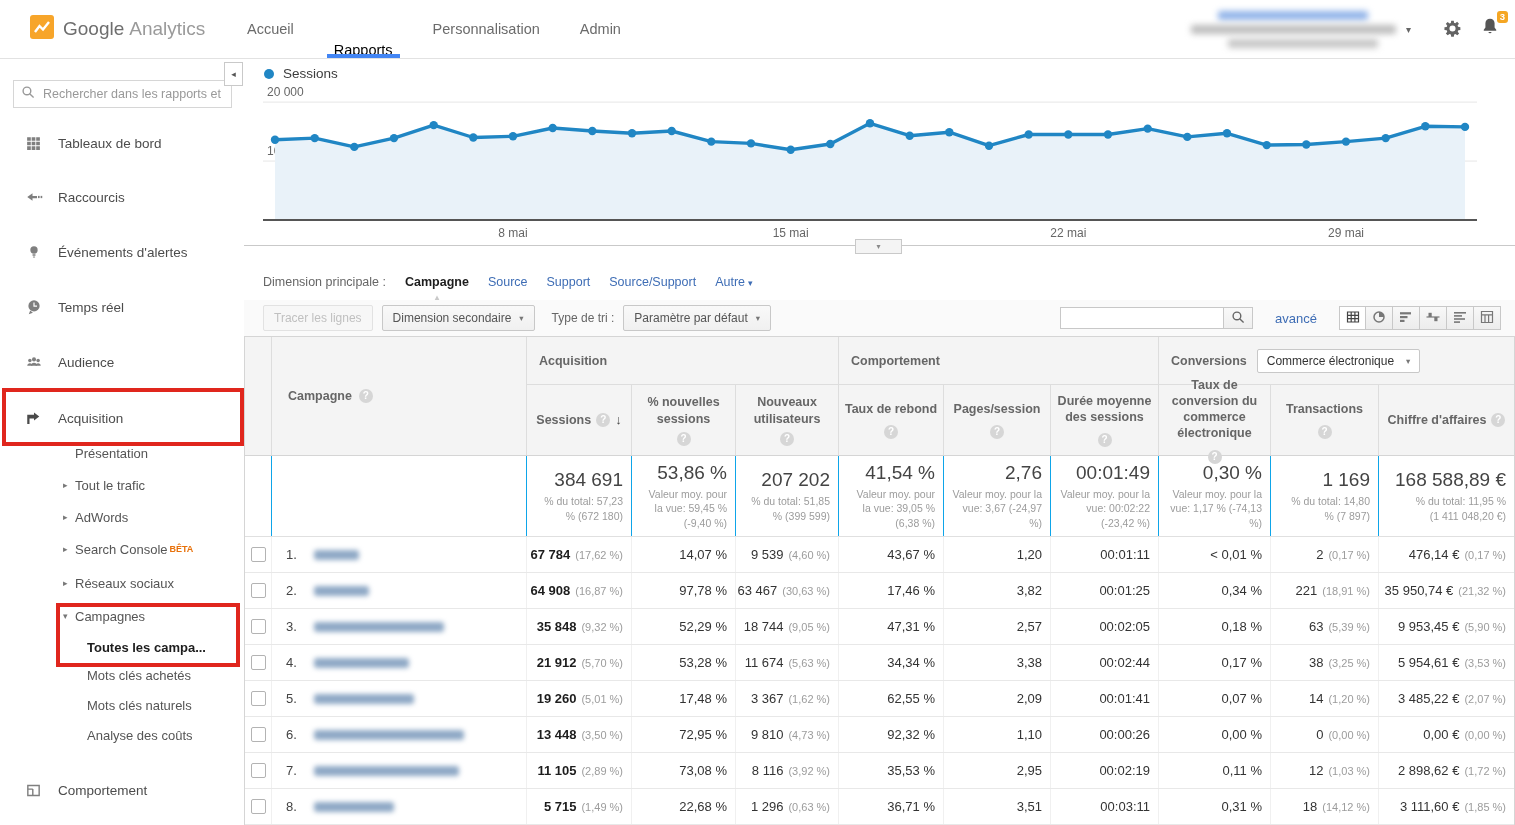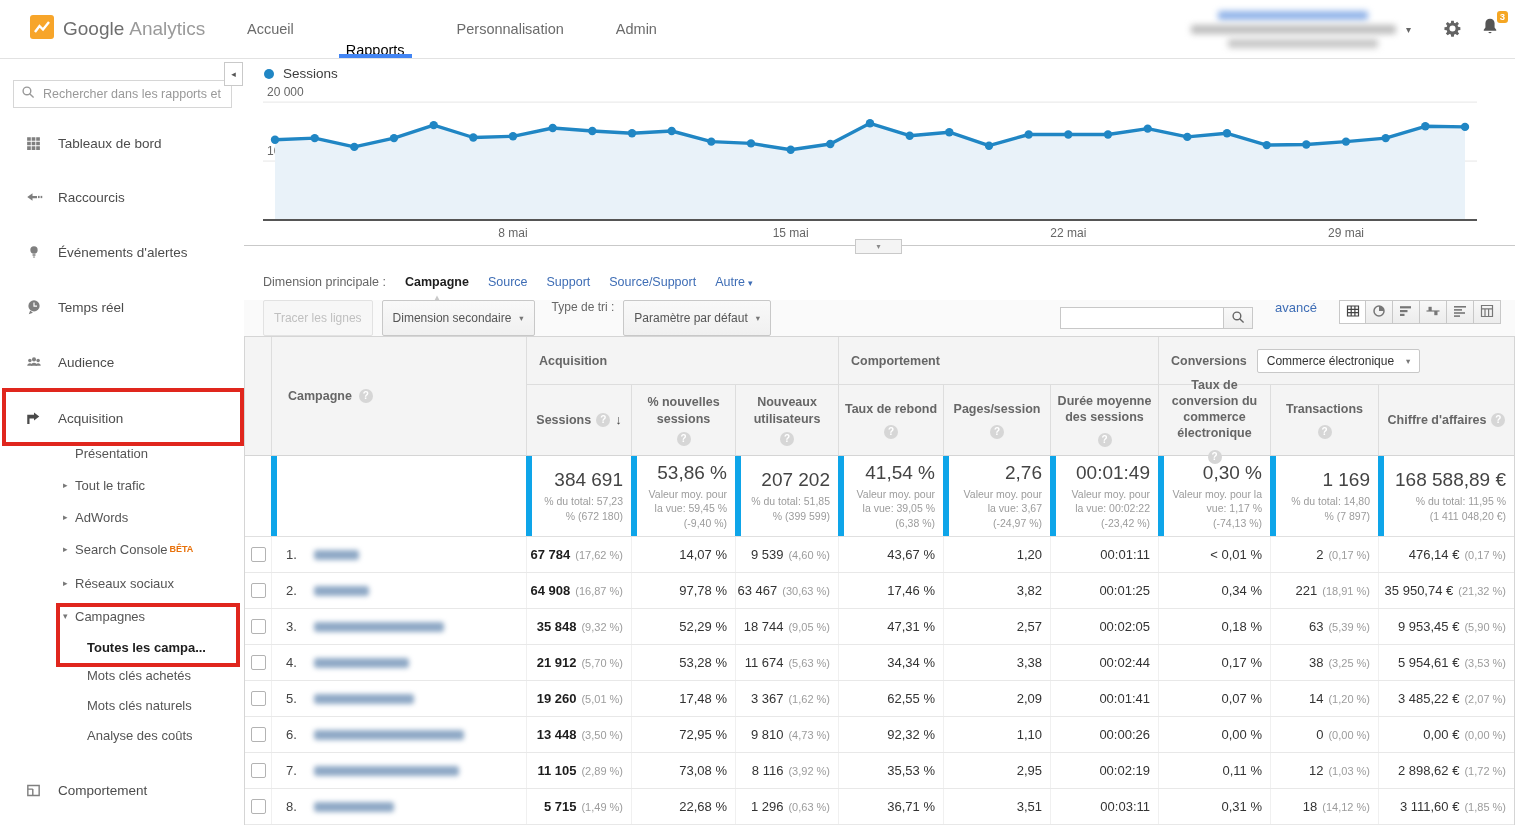--- a/index.html
+++ b/index.html
@@ -4,21 +4,21 @@
 <style>
   html,body{margin:0;padding:0;}
   body{width:1515px;height:825px;position:relative;overflow:hidden;background:#fff;
        font-family:"Liberation Sans",sans-serif;-webkit-font-smoothing:antialiased;}
 
   
   #topbar{position:absolute;top:0;left:0;width:100%;height:58px;background:#fff;border-bottom:1px solid #e2e2e2;z-index:4;}
   .brand{position:absolute;left:30px;top:15px;display:flex;align-items:center;gap:9px;cursor:pointer;}
   .brand-g{font-size:19px;color:#6e6e6e;}
   .brand-a{font-size:19px;color:#9a9a9a;margin-left:-4px;}
-  #topnav{position:absolute;left:247px;top:0;height:58px;display:flex;gap:52px;}
+  #topnav{position:absolute;left:247px;top:0;height:58px;display:flex;gap:40px;}
   .nav-item{display:flex;align-items:center;height:100%;font-size:14.5px;color:#6b6b6b;cursor:pointer;position:relative;}
   .nav-item.active{color:#000000;align-items:flex-end;}
   .nav-underline{position:absolute;bottom:0;left:-7px;right:-7px;height:4px;background:#4285f4;}
   .account{position:absolute;right:104px;top:11px;display:flex;align-items:center;gap:10px;cursor:pointer;}
   .acc-lines{display:flex;flex-direction:column;align-items:flex-end;gap:5px;}
   .blurbar{height:9px;border-radius:2px;filter:blur(3px);}
   .bb-blue{width:150px;background:#8fb2e8;margin-right:28px;}
   .bb-gray1{width:205px;background:#bdbdbd;}
   .bb-gray2{width:150px;background:#c6c6c6;margin-right:18px;}
   .acc-caret{color:#666;font-size:10px;}
@@ -60,21 +60,21 @@
   
   #dim-bar{position:absolute;top:217px;left:19px;display:flex;align-items:center;gap:19px;font-size:12.5px;}
   .dim-label{color:#666;}
   .dim-tab{color:#3e6db5;cursor:pointer;}
   .dim-tab.active{color:#1d1d1d;font-weight:bold;position:relative;cursor:default;}
   .tab-notch{position:absolute;left:50%;bottom:-14px;transform:translateX(-50%);color:#c9c9c9;font-size:10px;}
   .mini-caret{font-size:9px;color:#3e6db5;margin-left:3px;}
 
   
   #toolbar{position:absolute;top:242px;left:0;width:100%;height:36px;background:#fafafa;
-           display:flex;padding:0 14px 0 19px;box-sizing:border-box;gap:9px;}
+           display:flex;align-items:center;padding:0 14px 0 19px;box-sizing:border-box;gap:9px;}
   .btn{background:linear-gradient(#f9f9f9,#f0f0f0);border:1px solid #c8c8c8;border-radius:2px;color:#555;
        font-size:12px;padding:5px 10px;cursor:pointer;display:flex;align-items:center;gap:8px;
        font-family:"Liberation Sans",sans-serif;}
   .btn.disabled{color:#c0c0c0;border-color:#e2e2e2;background:#f7f7f7;cursor:default;}
   .caret{font-size:8.5px;color:#777;}
   .sort-label{color:#666;font-size:12px;margin-left:8px;}
   .spacer{flex:1;}
   .tsearch{display:flex;align-items:center;}
   .tsearch input{width:150px;height:20px;border:1px solid #c8c8c8;border-right:0;padding:0 6px;font-size:12px;
                  outline:none;font-family:"Liberation Sans",sans-serif;}
@@ -105,21 +105,21 @@
   .th-inline{display:flex;align-items:center;gap:5px;flex-wrap:wrap;justify-content:center;}
   .help{display:inline-block;width:14px;height:14px;border-radius:50%;background:#d6d6d6;color:#fff;
         font-size:10px;font-weight:bold;text-align:center;line-height:14px;flex:0 0 14px;cursor:pointer;}
   .help::before{content:"?";}
   .sort-arrow{color:#444;font-size:13px;}
   .sort-arrow::before{content:"\2193";}
   .conv-select{background:#fff;border:1px solid #c8c8c8;border-radius:2px;padding:4px 9px;font-size:12px;color:#333;
                display:flex;align-items:center;gap:12px;font-weight:normal;cursor:pointer;}
   #summary{display:flex;border-bottom:1px solid #e0e0e0;background:#fff;}
   .sum-cell{height:80px;display:flex;flex-direction:column;align-items:flex-end;justify-content:center;
-            padding:0 8px;border-left:6px solid #0ea5e9;box-sizing:border-box;}
+            padding:0 8px;border-left:1px solid #0ea5e9;box-sizing:border-box;}
   .sum-cell.nb{border-left:0;}
   .sum-num{font-size:19px;color:#444;white-space:nowrap;}
   .sum-sub{font-size:10.5px;color:#9c9c9c;text-align:right;line-height:1.35;margin-top:3px;}
   .trow{display:flex;height:35px;border-bottom:1px solid #e8e8e8;background:#fff;}
   .td{display:flex;align-items:center;justify-content:flex-end;padding:0 8px;border-left:1px solid #f0f0f0;
       box-sizing:border-box;gap:5px;white-space:nowrap;}
   .td-cb{justify-content:center;border-left:0;padding:0;}
   .cb{width:13px;height:13px;border:1px solid #b3b3b3;border-radius:2px;background:#fff;cursor:pointer;}
   .td-name{justify-content:flex-start;padding-left:14px;gap:12px;}
   .rank{color:#444;min-width:16px;}

